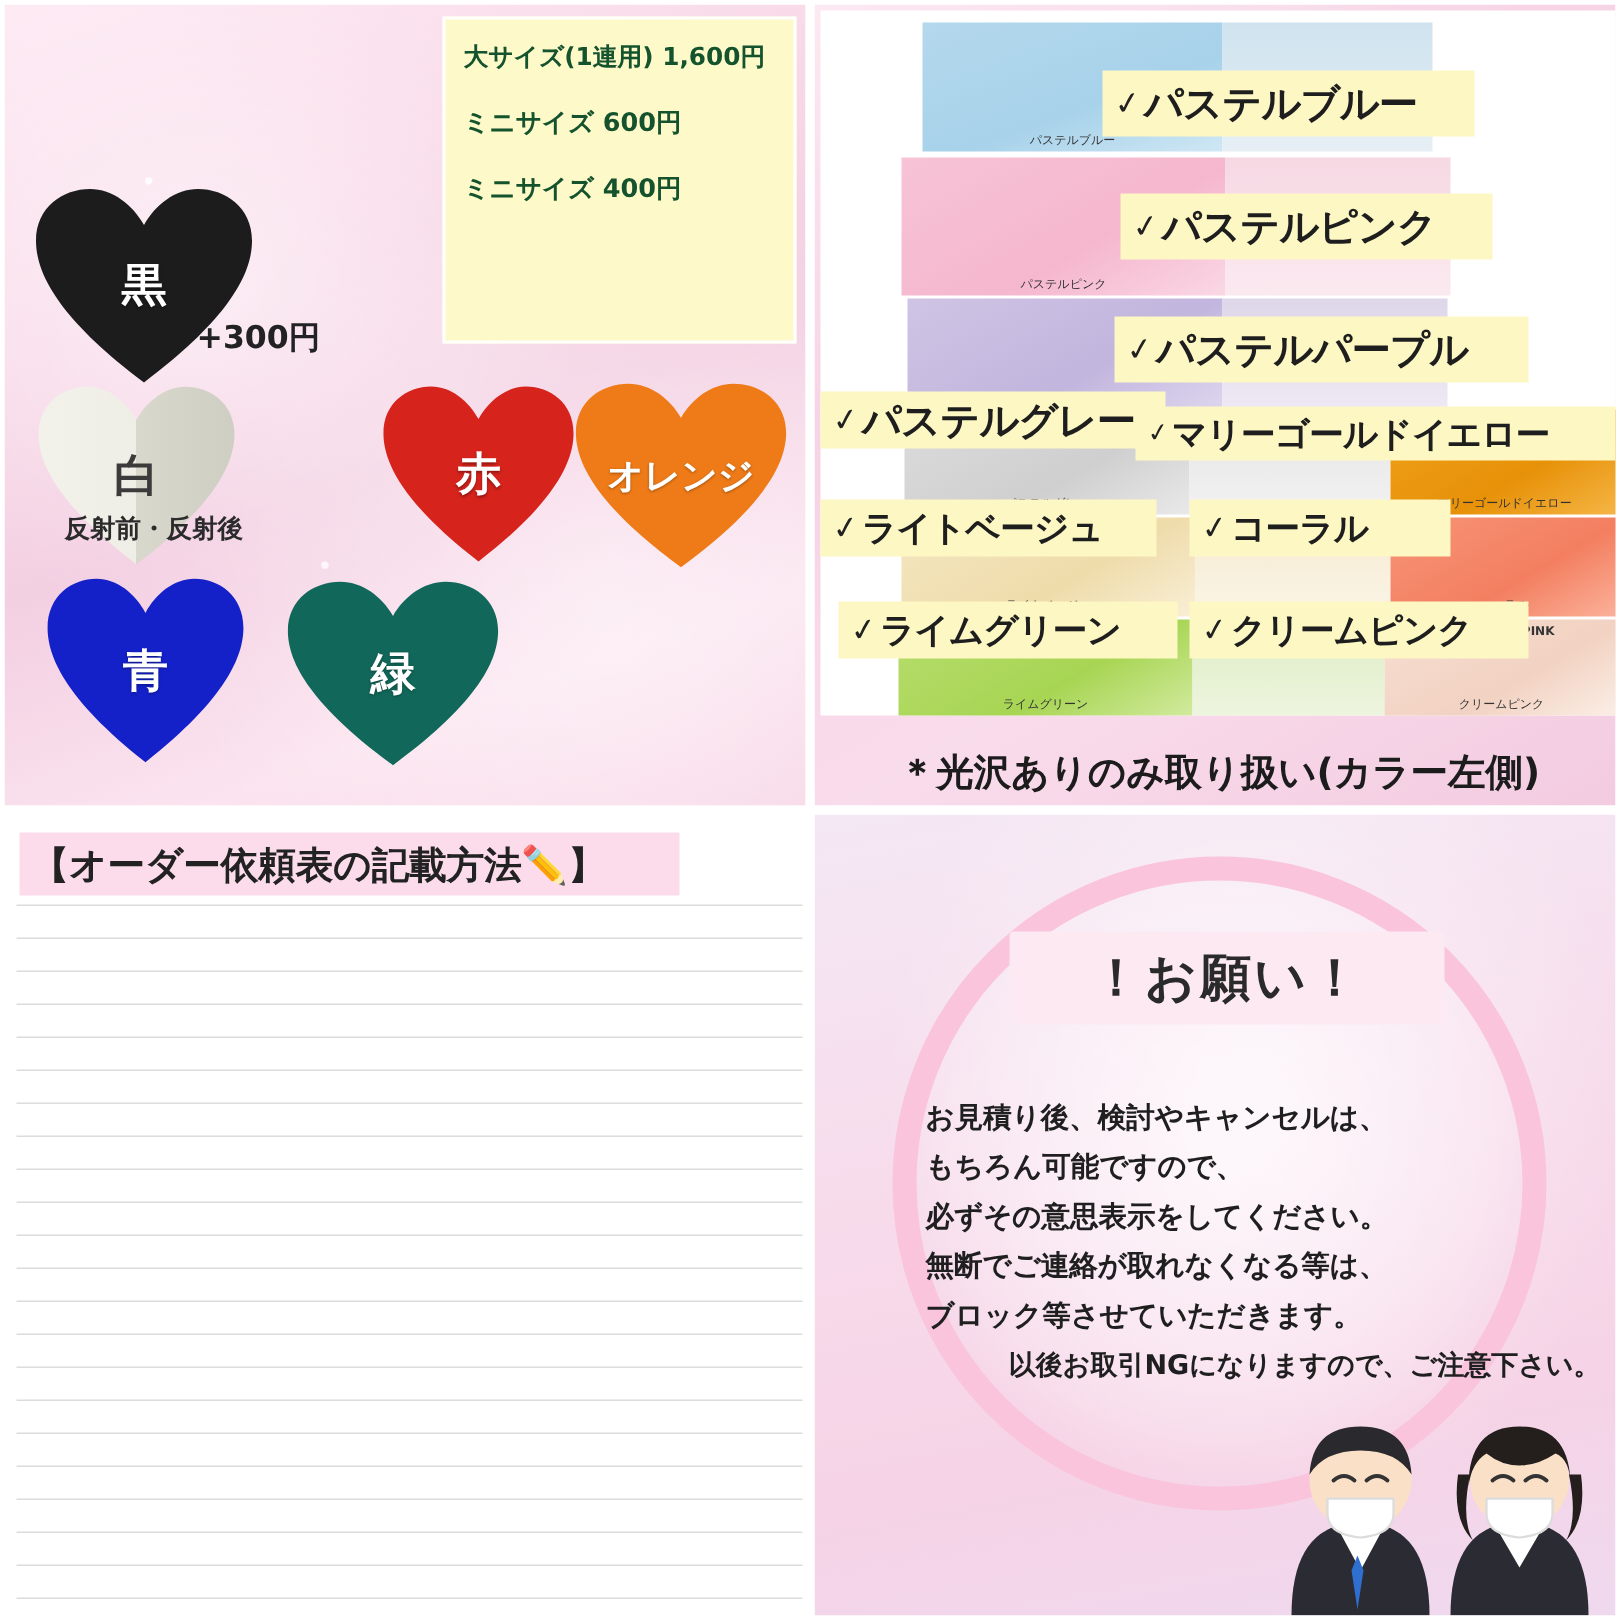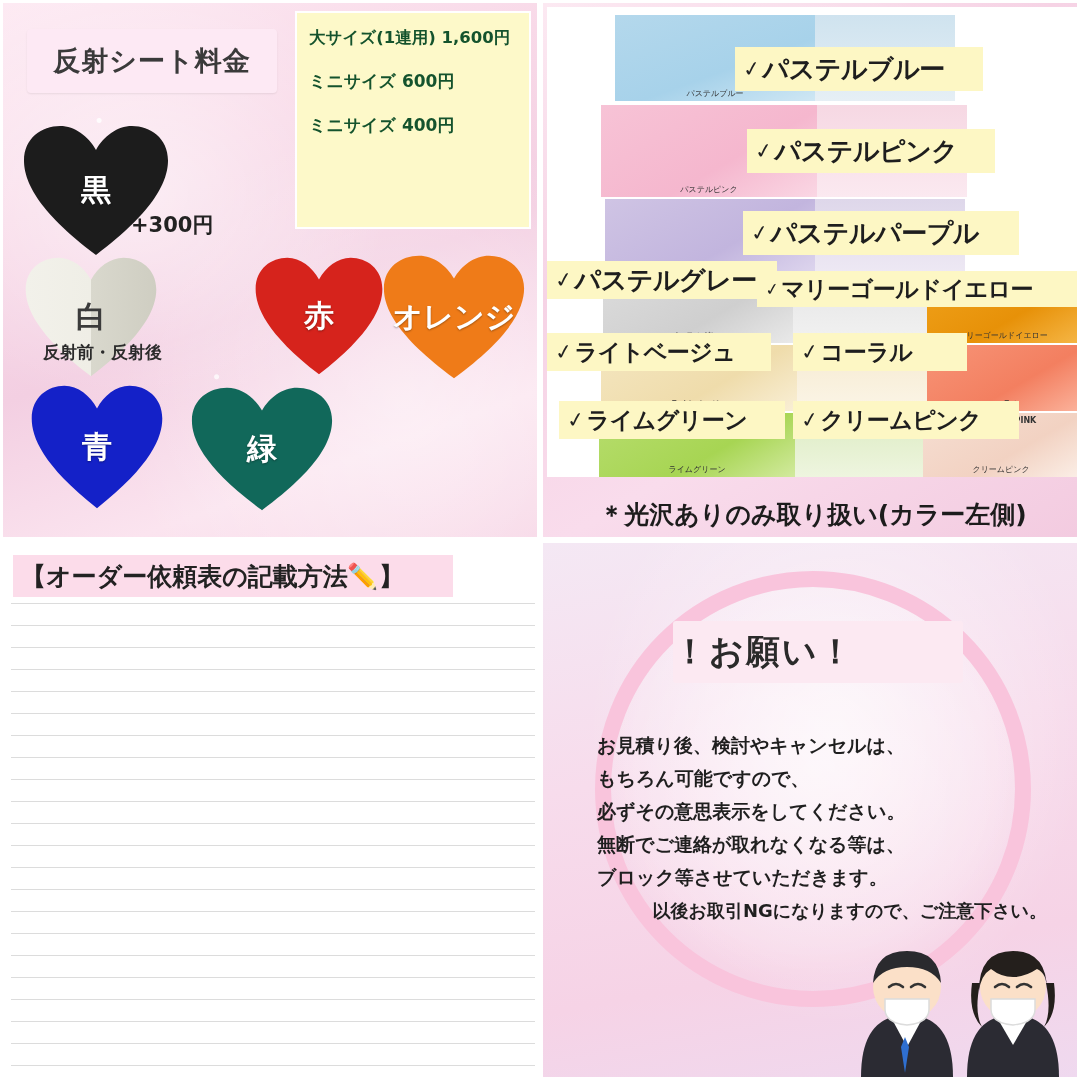--- a/index.html
+++ b/index.html
@@ -89,37 +89,34 @@
   .lines .ln{position:absolute;left:0;width:524px;height:1px;background:#dcdcdc;}
 
   
   .ring{
     position:absolute;left:52px;top:28px;width:436px;height:436px;border-radius:50%;
     border:16px solid #f9c4dc;box-sizing:border-box;
     background:radial-gradient(circle at 50% 45%, rgba(255,255,255,.55) 0%, rgba(255,255,255,.15) 60%, rgba(255,255,255,0) 72%);
   }
   .onegai{
     position:absolute;left:130px;top:78px;width:290px;height:62px;background:#fce9f2;
-    display:flex;align-items:center;border-radius:3px;
+    display:flex;align-items:center;justify-content:center;border-radius:3px;
   }
   .onegai span{font-size:34px;font-weight:bold;color:#2a2a2a;letter-spacing:2px;}
-  .q4-text{position:absolute;left:54px;top:186px;width:450px;}
+  .q4-text{position:absolute;left:74px;top:186px;width:450px;}
   .q4-text div{font-size:19px;font-weight:bold;color:#1f1f1f;line-height:33px;white-space:nowrap;}
   .people{position:absolute;left:298px;bottom:0;width:240px;height:160px;}
 </style>
 </head>
 <body>
 
 <div class="page">
 
   <div class="quad bg-pink">
 
-    <div class="title-box">
-      <span>反射シート料金</span>
-    </div>
 
     <div class="price-box">
       <div>大サイズ(1連用) 1,600円</div>
       <div>ミニサイズ  600円</div>
       <div>ミニサイズ  400円</div>
     </div>
 
     <div class="heart" style="left:18px;top:120px;width:150px;height:135px;">
       <svg class="hshape" viewBox="0 0 100 90" preserveAspectRatio="none">
         <path d="M50 88 C10 58 2 38 2 25 C2 10 14 2 26 2 C36 2 45 9 50 18 C55 9 64 2 74 2 C86 2 98 10 98 25 C98 38 90 58 50 88 Z" fill="#1c1c1c"></path>
@@ -148,21 +145,21 @@
       <svg class="hshape" viewBox="0 0 100 90" preserveAspectRatio="none">
         <path d="M50 88 C10 58 2 38 2 25 C2 10 14 2 26 2 C36 2 45 9 50 18 C55 9 64 2 74 2 C86 2 98 10 98 25 C98 38 90 58 50 88 Z" fill="#d6231c"></path>
       </svg>
       <span class="lbl">赤</span>
     </div>
 
     <div class="heart" style="left:378px;top:250px;width:146px;height:128px;">
       <svg class="hshape" viewBox="0 0 100 90" preserveAspectRatio="none">
         <path d="M50 88 C10 58 2 38 2 25 C2 10 14 2 26 2 C36 2 45 9 50 18 C55 9 64 2 74 2 C86 2 98 10 98 25 C98 38 90 58 50 88 Z" fill="#ef7b18"></path>
       </svg>
-      <span class="lbl" style="font-size:30px;">オレンジ</span>
+      <span class="lbl" style="font-size:24px;">オレンジ</span>
     </div>
 
     <div class="heart" style="left:26px;top:380px;width:136px;height:128px;">
       <svg class="hshape" viewBox="0 0 100 90" preserveAspectRatio="none">
         <path d="M50 88 C10 58 2 38 2 25 C2 10 14 2 26 2 C36 2 45 9 50 18 C55 9 64 2 74 2 C86 2 98 10 98 25 C98 38 90 58 50 88 Z" fill="#1421c8"></path>
       </svg>
       <span class="lbl">青</span>
     </div>
 
     <div class="heart" style="left:186px;top:382px;width:146px;height:128px;">

